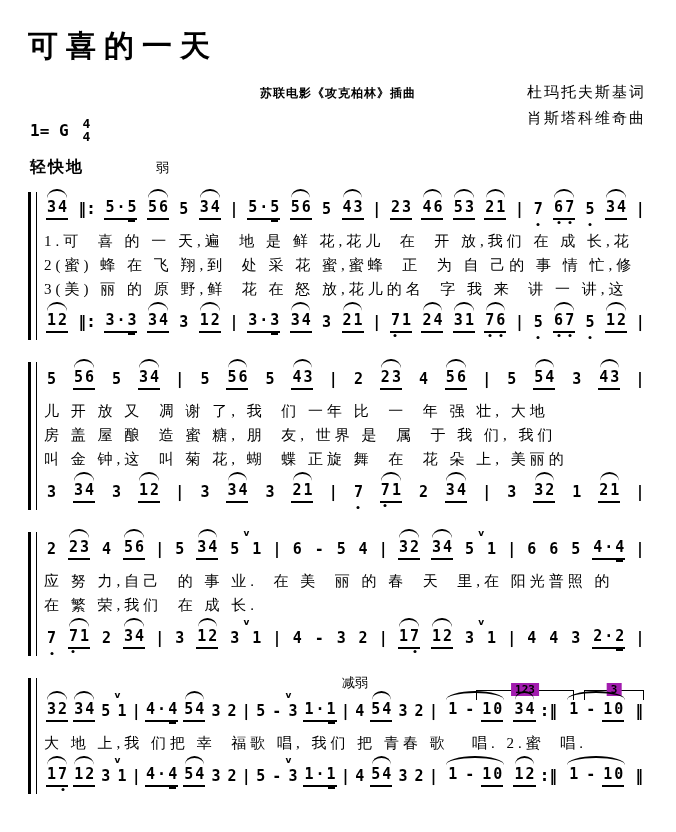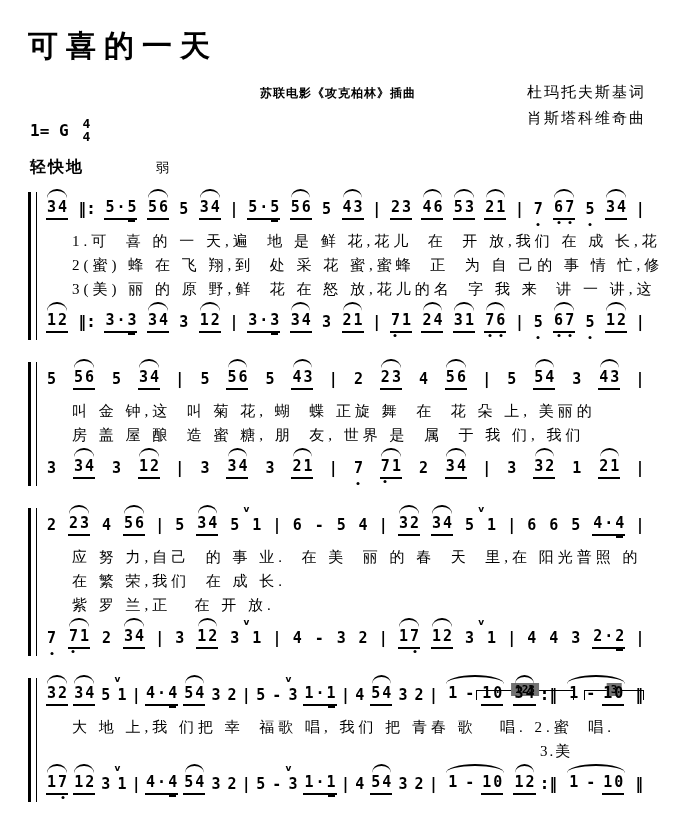--- a/index.html
+++ b/index.html
@@ -24,25 +24,25 @@
   .tok{position:relative;display:inline-block;margin:0 2px;white-space:nowrap;}
   .grp{padding:0 2px;text-align:center;}
   .grp .tok{margin:0 3px;}
   .ch{position:relative;display:inline-block;padding:0 1px 2px 1px;}
   .un{border-bottom:2px solid #000;}
   .un2{box-shadow:0 4px 0 -2px #000;}
   .ld::after{content:'';position:absolute;left:50%;transform:translateX(-50%);bottom:-6px;width:3px;height:3px;border-radius:50%;background:#000;}
   .arc{position:absolute;left:6%;right:6%;top:-9px;height:7px;border-top:2px solid #000;border-radius:50% 50% 0 0 / 100% 100% 0 0;}
   .breath{position:absolute;top:-12px;right:-9px;font-size:9px;font-weight:bold;font-family:"DejaVu Sans",sans-serif;}
   .bar{font-family:"DejaVu Sans",sans-serif;font-weight:bold;}
-  .lyric{font-size:15px;letter-spacing:4px;line-height:1.6;white-space:pre;padding-left:2px;margin-left:28px;}
+  .lyric{font-size:15px;letter-spacing:4px;line-height:1.6;white-space:pre;padding-left:2px;}
   .lyric.indent{padding-left:470px;letter-spacing:2px;}
   .sys-dyn{font-size:13px;margin-left:300px;height:16px;}
   .volta{position:absolute;height:9px;border:1.5px solid #000;border-bottom:none;}
-  .volta .vlabel{position:absolute;top:-8px;left:50%;transform:translateX(-50%);background:#737373;padding:0 4px;font-size:11px;font-weight:bold;font-family:"DejaVu Sans Mono",monospace;}
+  .volta .vlabel{position:absolute;top:-8px;left:50%;transform:translateX(-50%);background:#a21caf;padding:0 4px;font-size:11px;font-weight:bold;font-family:"DejaVu Sans Mono",monospace;}
 </style>
 </head>
 <body>
 
 <div class="page">
   <div class="title">可喜的一天</div>
 
   <div class="head-row">
     <div class="keysig">
       <span>1= G</span>
@@ -135,22 +135,23 @@
           <span class="tok"><span class="ch un">2</span><span class="ch un">3</span><span class="arc"></span></span>
           <span class="tok"><span class="ch">4</span></span>
           <span class="tok"><span class="ch un">5</span><span class="ch un">6</span><span class="arc"></span></span>
           <span class="tok bar"><span class="ch">|</span></span>
           <span class="tok"><span class="ch">5</span></span>
           <span class="tok"><span class="ch un">5</span><span class="ch un">4</span><span class="arc"></span></span>
           <span class="tok"><span class="ch">3</span></span>
           <span class="tok"><span class="ch un">4</span><span class="ch un">3</span><span class="arc"></span></span>
           <span class="tok bar"><span class="ch">|</span></span>
         </div>
+        <div class="lyric">儿 开 放 又  凋 谢 了, 我  们 一年 比  一  年 强 壮, 大地</div>
+        <div class="lyric">房 盖 屋 酿  造 蜜 糖, 朋  友, 世界 是  属  于 我 们, 我们</div>
         <div class="lyric">叫 金 钟,这  叫 菊 花, 蝴  蝶 正旋 舞  在  花 朵 上, 美丽的</div>
-        <div class="lyric">房 盖 屋 酿  造 蜜 糖, 朋  友, 世界 是  属  于 我 们, 我们</div>
         <div class="notes-row">
           <span class="tok"><span class="ch">3</span></span>
           <span class="tok"><span class="ch un">3</span><span class="ch un">4</span><span class="arc"></span></span>
           <span class="tok"><span class="ch">3</span></span>
           <span class="tok"><span class="ch un">1</span><span class="ch un">2</span><span class="arc"></span></span>
           <span class="tok bar"><span class="ch">|</span></span>
           <span class="tok"><span class="ch">3</span></span>
           <span class="tok"><span class="ch un">3</span><span class="ch un">4</span><span class="arc"></span></span>
           <span class="tok"><span class="ch">3</span></span>
           <span class="tok"><span class="ch un">2</span><span class="ch un">1</span><span class="arc"></span></span>
@@ -191,21 +192,20 @@
           <span class="tok"><span class="ch">1</span></span>
           <span class="tok bar"><span class="ch">|</span></span>
           <span class="tok"><span class="ch">6</span></span>
           <span class="tok"><span class="ch">6</span></span>
           <span class="tok"><span class="ch">5</span></span>
           <span class="tok"><span class="ch un">4</span><span class="ch un">·</span><span class="ch un un2">4</span></span>
           <span class="tok bar"><span class="ch">|</span></span>
         </div>
         <div class="lyric">应 努 力,自己  的 事 业.  在 美  丽 的 春  天  里,在 阳光普照 的</div>
         <div class="lyric">在 繁 荣,我们  在 成 长.</div>
-        <div class="lyric">紫 罗 兰,正   在 开 放.</div>
         <div class="notes-row">
           <span class="tok"><span class="ch ld">7</span></span>
           <span class="tok"><span class="ch un ld">7</span><span class="ch un">1</span><span class="arc"></span></span>
           <span class="tok"><span class="ch">2</span></span>
           <span class="tok"><span class="ch un">3</span><span class="ch un">4</span><span class="arc"></span></span>
           <span class="tok bar"><span class="ch">|</span></span>
           <span class="tok"><span class="ch">3</span></span>
           <span class="tok"><span class="ch un">1</span><span class="ch un">2</span><span class="arc"></span></span>
           <span class="tok"><span class="ch">3</span><span class="breath">v</span></span>
           <span class="tok"><span class="ch">1</span></span>
@@ -222,20 +222,21 @@
           <span class="tok bar"><span class="ch">|</span></span>
           <span class="tok"><span class="ch">4</span></span>
           <span class="tok"><span class="ch">4</span></span>
           <span class="tok"><span class="ch">3</span></span>
           <span class="tok"><span class="ch un">2</span><span class="ch un">·</span><span class="ch un un2">2</span></span>
           <span class="tok bar"><span class="ch">|</span></span>
         </div>
       </div>
       <div class="system">
         <div class="bracket"></div>
+        <div class="sys-dyn">减弱</div>
         <div class="volta" style="right: 74px; width: 96px; top: 16px;">
           <span class="vlabel">123</span>
         </div>
         <div class="volta" style="right: 4px; width: 58px; top: 16px;">
           <span class="vlabel">3</span>
         </div>
         <div class="notes-row">
           <span class="tok"><span class="ch un">3</span><span class="ch un">2</span><span class="arc"></span></span>
           <span class="tok"><span class="ch un">3</span><span class="ch un">4</span><span class="arc"></span></span>
           <span class="tok"><span class="ch">5</span><span class="breath">v</span></span>
@@ -256,21 +257,20 @@
           <span class="tok"><span class="ch">3</span></span>
           <span class="tok"><span class="ch">2</span></span>
           <span class="tok bar"><span class="ch">|</span></span>
           <span class="tok grp"><span class="tok"><span class="ch">1</span></span><span class="tok"><span class="ch">-</span></span><span class="tok"><span class="ch un">1</span><span class="ch un">0</span></span><span class="arc"></span></span>
           <span class="tok"><span class="ch un">3</span><span class="ch un">4</span><span class="arc"></span></span>
           <span class="tok bar"><span class="ch">:</span><span class="ch">‖</span></span>
           <span class="tok grp"><span class="tok"><span class="ch">1</span></span><span class="tok"><span class="ch">-</span></span><span class="tok"><span class="ch un">1</span><span class="ch un">0</span></span><span class="arc"></span></span>
           <span class="tok bar"><span class="ch">‖</span></span>
         </div>
         <div class="lyric">大 地 上,我 们把 幸  福歌 唱, 我们 把 青春 歌   唱. 2.蜜  唱.</div>
-        <div class="lyric indent">3.美</div>
         <div class="notes-row">
           <span class="tok"><span class="ch un">1</span><span class="ch un ld">7</span><span class="arc"></span></span>
           <span class="tok"><span class="ch un">1</span><span class="ch un">2</span><span class="arc"></span></span>
           <span class="tok"><span class="ch">3</span><span class="breath">v</span></span>
           <span class="tok"><span class="ch">1</span></span>
           <span class="tok bar"><span class="ch">|</span></span>
           <span class="tok"><span class="ch un">4</span><span class="ch un">·</span><span class="ch un un2">4</span></span>
           <span class="tok"><span class="ch un">5</span><span class="ch un">4</span><span class="arc"></span></span>
           <span class="tok"><span class="ch">3</span></span>
           <span class="tok"><span class="ch">2</span></span>

